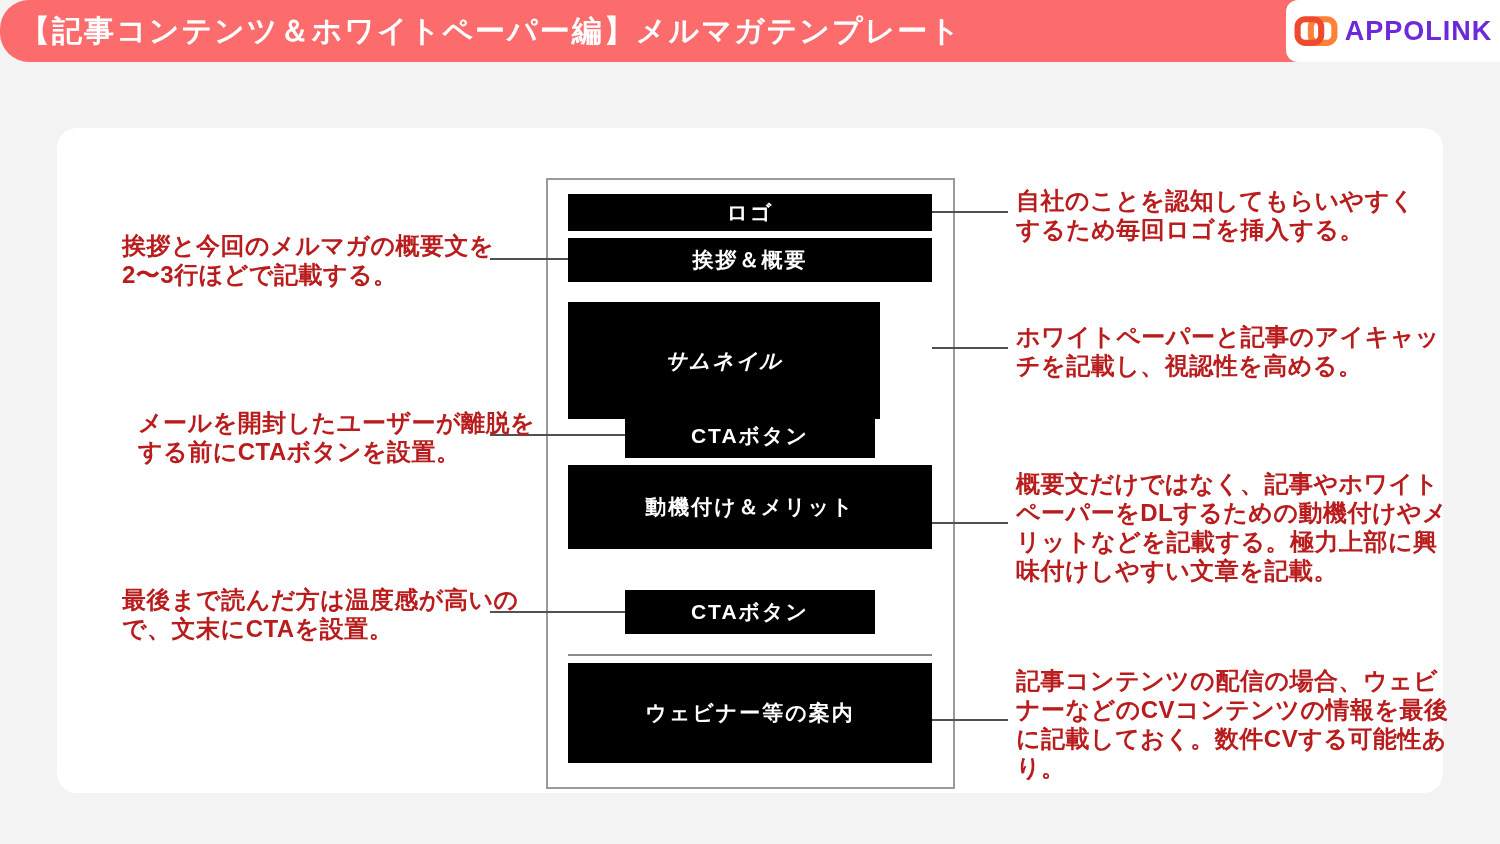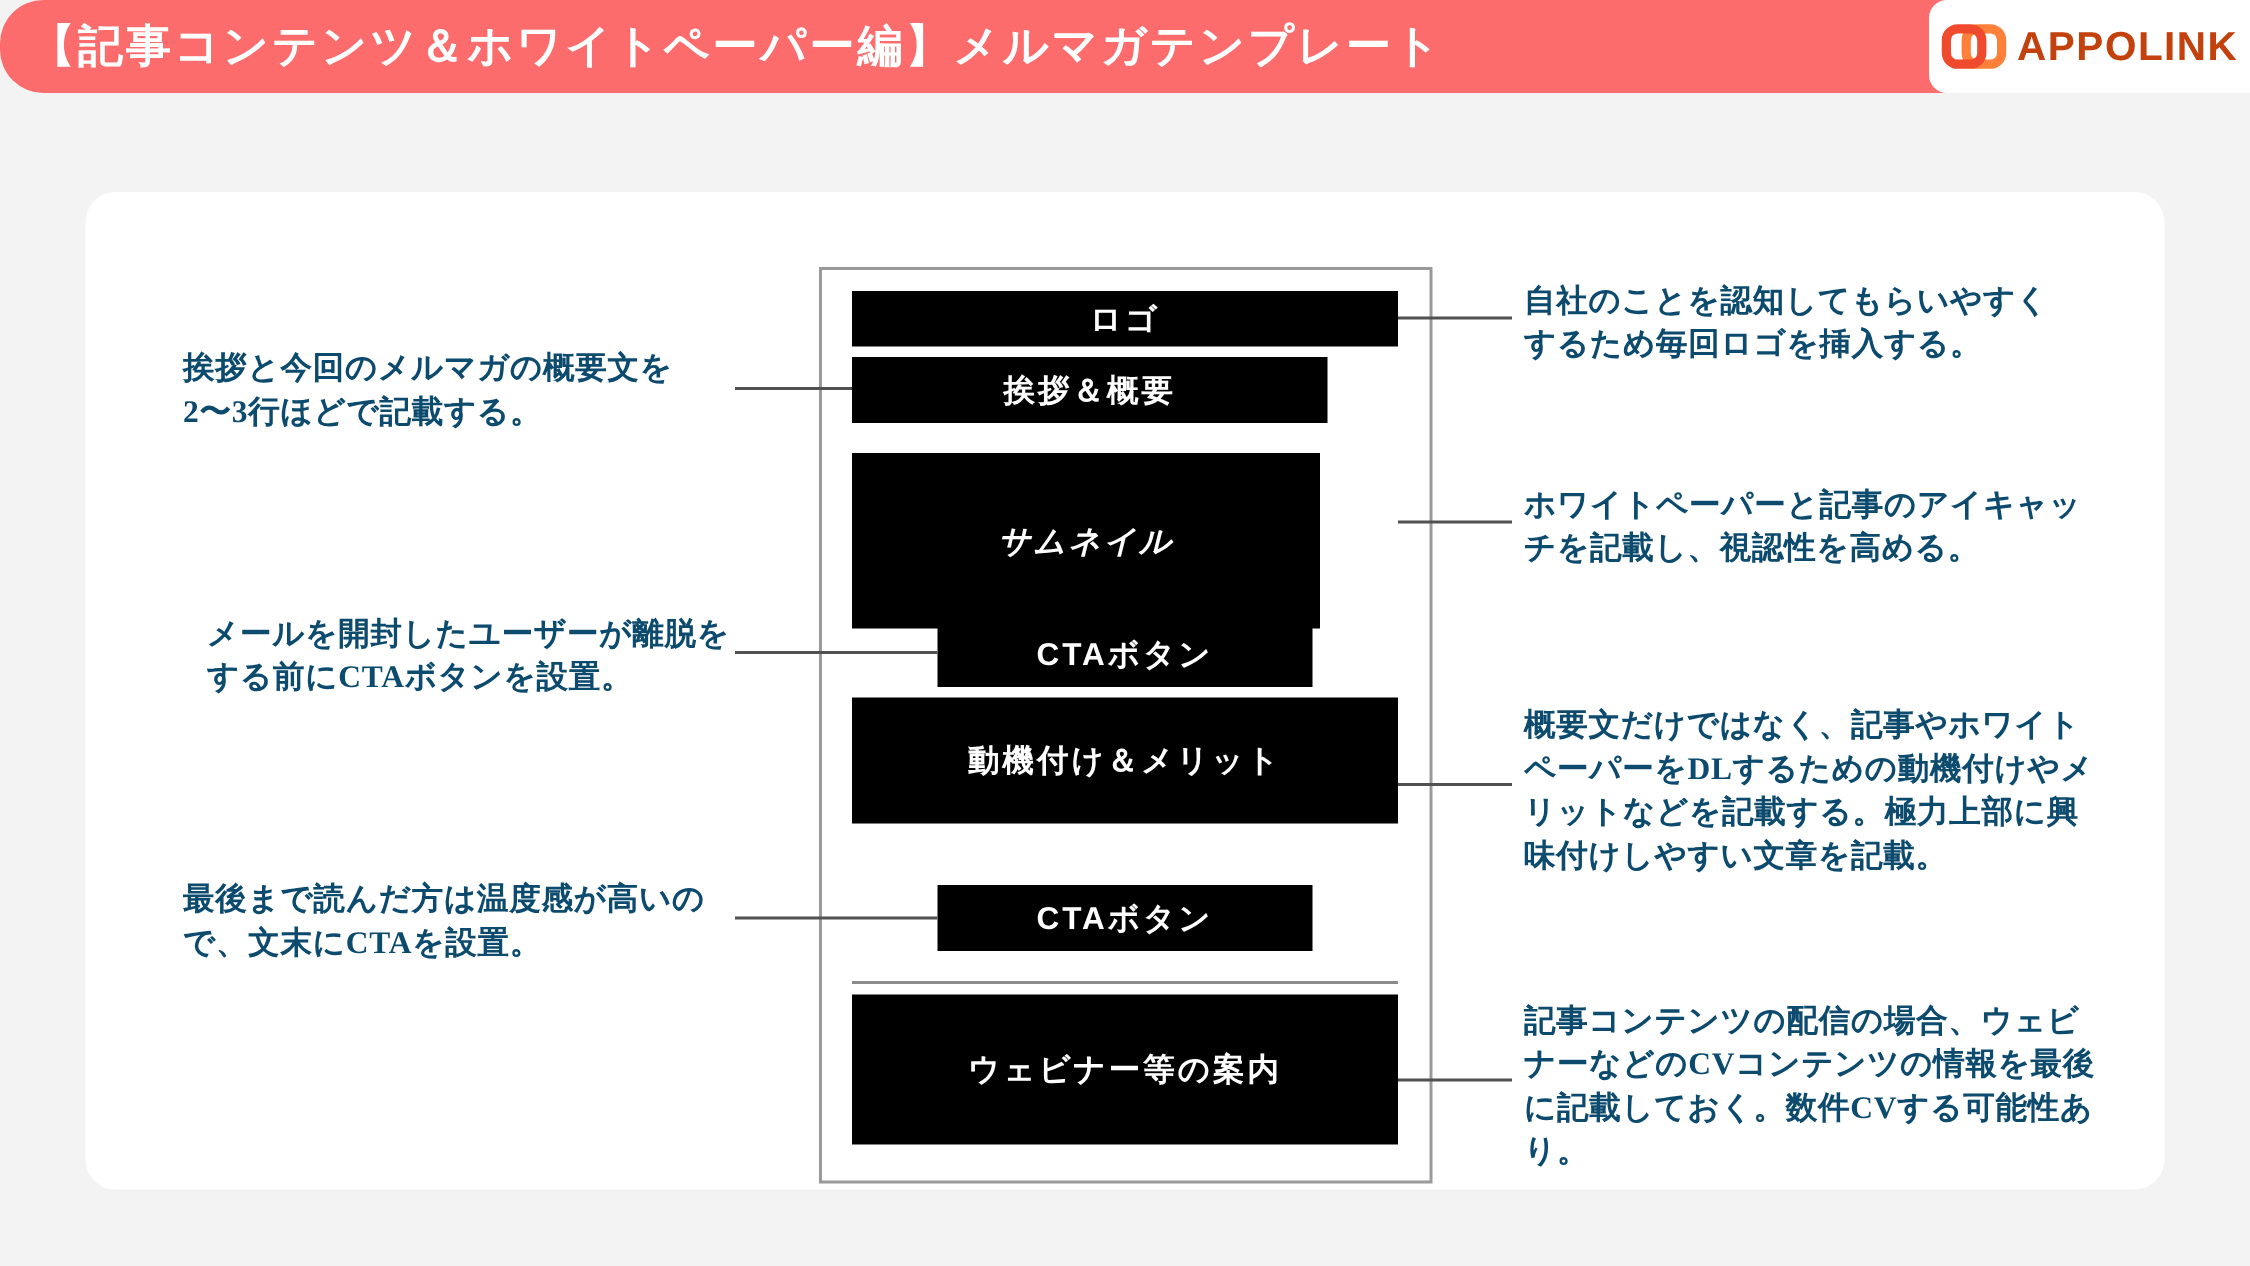--- a/index.html
+++ b/index.html
@@ -23,41 +23,41 @@
     color:#ffffff; font-size:30px; font-weight:bold; letter-spacing:2px;
     white-space:nowrap;
   }
   .logo-plate {
     position:absolute; right:0; top:0; width:214px; height:62px;
     background:#ffffff; border-radius:12px 0 0 12px;
     display:flex; align-items:center; justify-content:center; gap:7px;
   }
   .logo-icon { width:44px; height:34px; flex:0 0 auto; }
   .logo-text {
-    color:#c2410c; font-size:27px; font-weight:bold; letter-spacing:1px;
+    color:#6d28d9; font-size:27px; font-weight:bold; letter-spacing:1px;
   }
 
   
   .card {
     position:absolute; left:57px; top:128px; width:1386px; height:665px;
     background:#ffffff; border-radius:20px;
   }
 
   
   .wireframe-box {
     position:absolute; left:546px; top:178px; width:409px; height:611px;
     border:2px solid #9a9a9a; background:#ffffff;
   }
   .block {
     position:absolute; background:#000000; color:#ffffff;
     display:flex; align-items:center; justify-content:center;
     font-size:21px; font-weight:bold; letter-spacing:2px;
   }
   .blk-logo      { left:568px; top:194px; width:364px; height:37px; }
-  .blk-greeting  { left:568px; top:238px; width:317px; height:44px; }
+  .blk-greeting  { left:568px; top:238px; width:364px; height:44px; }
   .blk-thumb     { left:568px; top:302px; width:312px; height:117px;font-style:italic; }
   .blk-cta1      { left:625px; top:414px; width:250px; height:44px; }
   .blk-motive    { left:568px; top:465px; width:364px; height:84px; }
   .blk-cta2      { left:625px; top:590px; width:250px; height:44px; }
   .blk-webinar   { left:568px; top:663px; width:364px; height:100px; }
   .divider {
     position:absolute; left:568px; top:654px; width:364px; height:2px;
     background:#8c8c8c;
   }
 
@@ -66,22 +66,22 @@
   .line-l1 { left:490px; top:258px; width:78px;  }
   .line-l2 { left:490px; top:434px; width:135px; }
   .line-l3 { left:490px; top:611px; width:135px; }
   .line-r1 { left:932px; top:211px; width:76px; }
   .line-r2 { left:932px; top:347px; width:76px; }
   .line-r3 { left:932px; top:522px; width:76px; }
   .line-r4 { left:932px; top:719px; width:76px; }
 
   
   .note {
-    position:absolute; color:#0c4a6e; font-size:21px; font-weight:bold;
-    line-height:29px; letter-spacing:0.5px; white-space:pre-line;font-family:Liberation Serif, serif;
+    position:absolute; color:#b91c1c; font-size:24px; font-weight:bold;
+    line-height:29px; letter-spacing:0.5px; white-space:pre-line;
   }
   .note-l1 { left:122px;  top:231px; }
   .note-l2 { left:122px;  top:408px;margin-left:16px; }
   .note-l3 { left:122px;  top:585px; }
   .note-r1 { left:1016px; top:186px; }
   .note-r2 { left:1016px; top:322px; }
   .note-r3 { left:1016px; top:469px; }
   .note-r4 { left:1016px; top:666px; }
 </style>
 </head>

